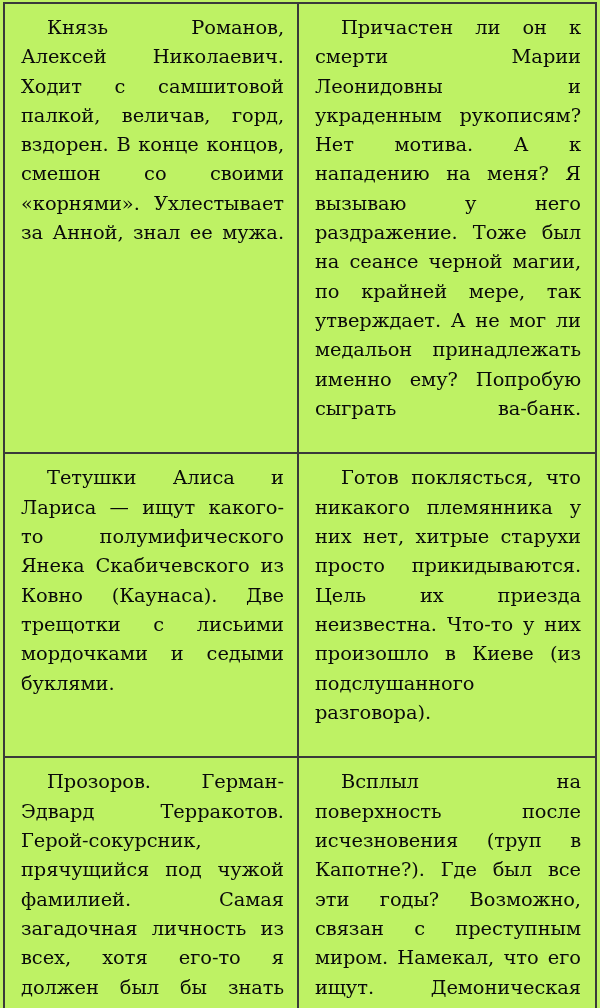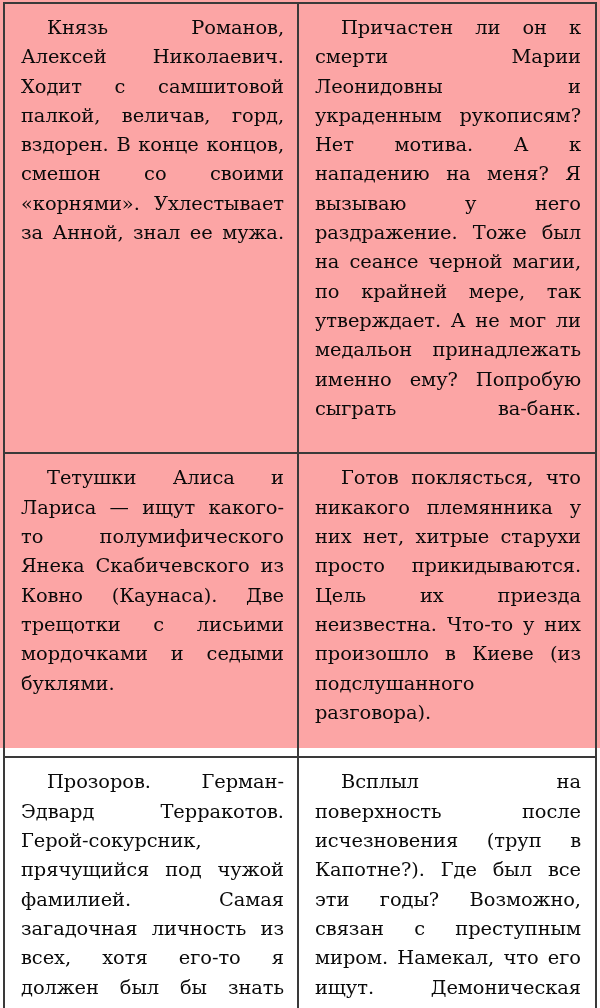--- a/index.html
+++ b/index.html
@@ -11,22 +11,22 @@
     width: 600px;
     height: 1008px;
     overflow: hidden;
     font-family: "DejaVu Serif", "Liberation Serif", serif;
     color: #000000;
   }
 
   .page {
     position: relative;
     width: 600px;
-    height: 748px;
-    background: #fca5a5;
+    height: 1008px;
+    background: #bef264;
     box-sizing: border-box;
   }
 
   .char-table {
     position: absolute;
     left: 3px;
     top: 2px;
     width: 592px;
     height: 1000px;
     border-collapse: collapse;

